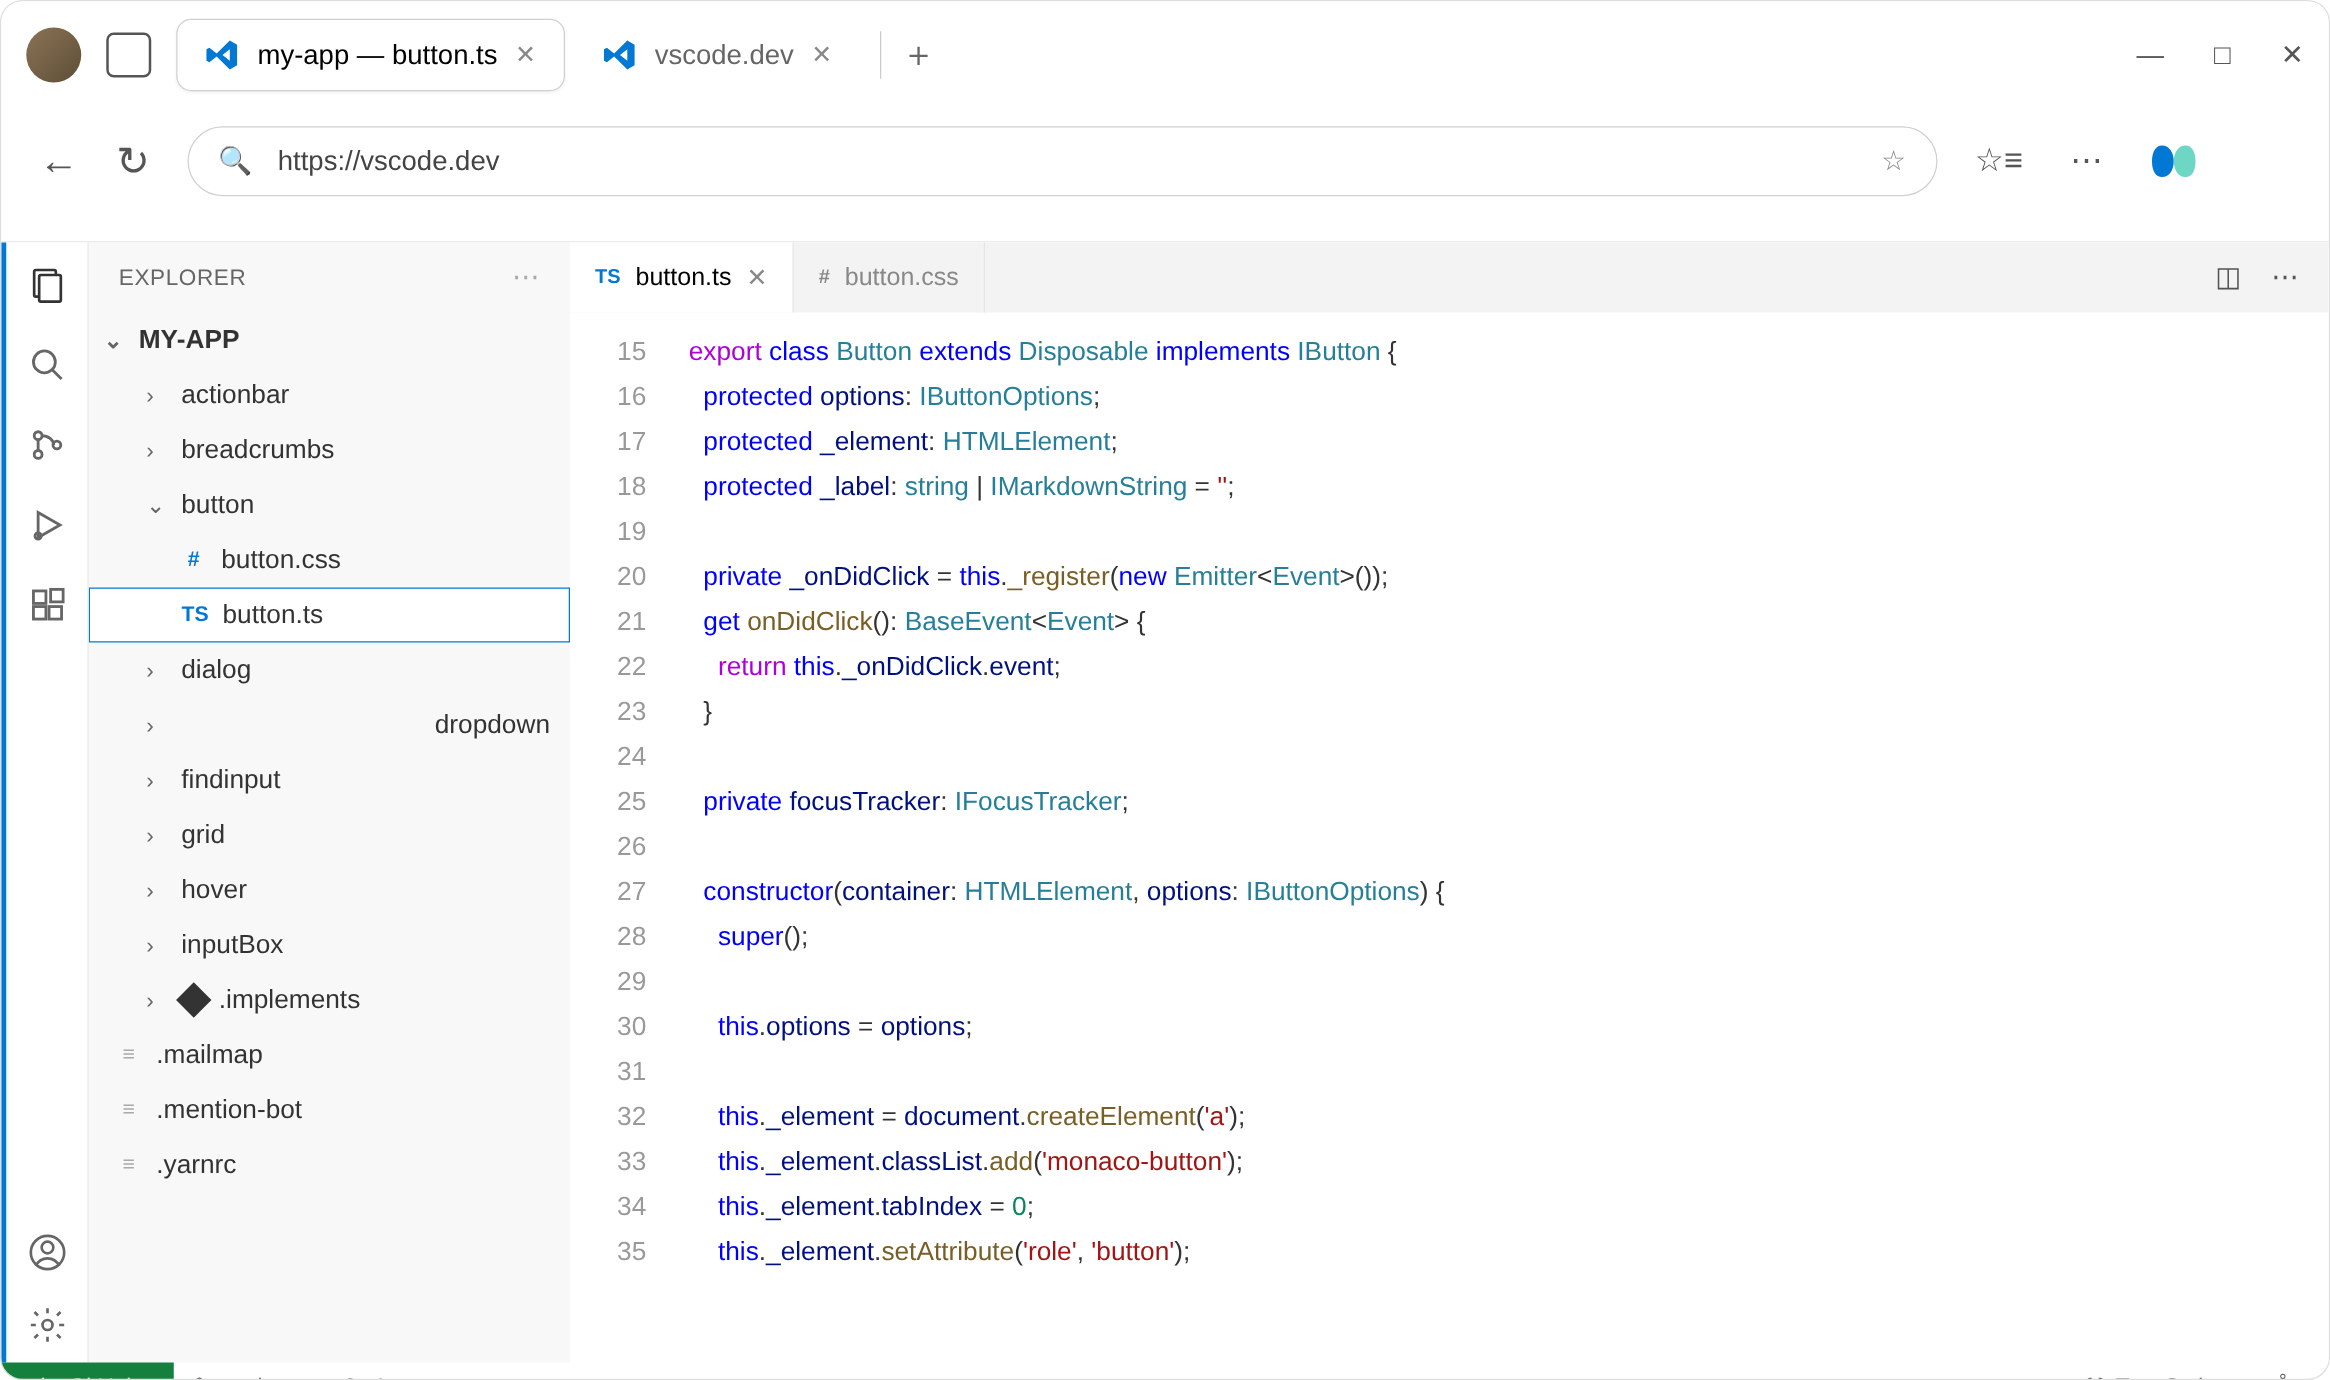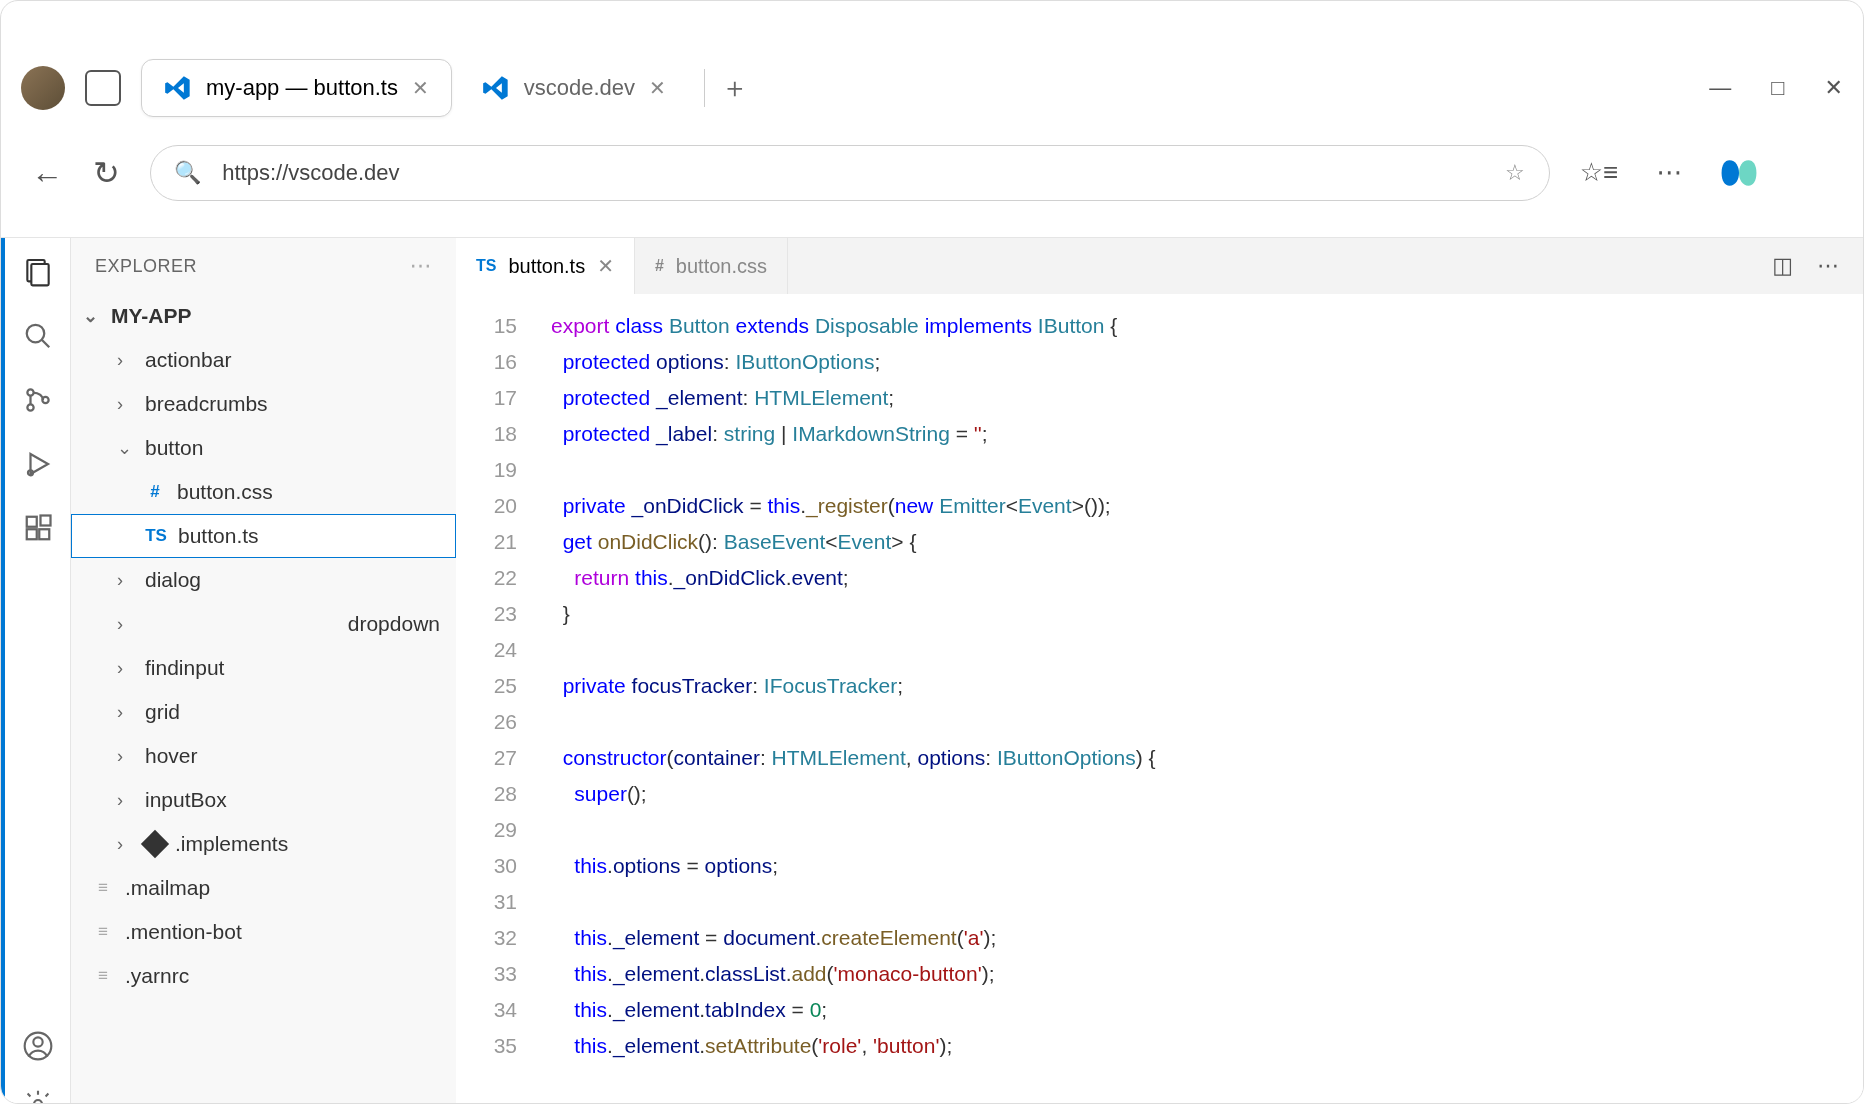--- a/index.html
+++ b/index.html
@@ -1,19 +1,19 @@
 <!DOCTYPE html>
 <html><head>
 <meta charset="utf-8">
 <style>
 * { margin: 0; padding: 0; box-sizing: border-box; font-family: -apple-system, BlinkMacSystemFont, "Segoe UI", sans-serif; }
 body { background: #fff; width: 1864px; height: 1104px; overflow: hidden; border-radius: 18px; border: 1px solid #ddd; }
 
 
-.browser-chrome { height: 193px; background: #fff; border-bottom: 1px solid #e5e5e5; margin-top: 44px; }
+.browser-chrome { height: 193px; background: #fff; border-bottom: 1px solid #e5e5e5; }
 .title-bar { height: 85px; display: flex; align-items: center; padding: 0 20px; gap: 20px; }
 .avatar { width: 44px; height: 44px; border-radius: 50%; background: linear-gradient(135deg, #8b7355, #5d4e37); overflow: hidden; }
 .tab-square { width: 36px; height: 36px; border: 2px solid #555; border-radius: 6px; }
 .browser-tabs { display: flex; gap: 8px; align-items: center; flex: 1; }
 .browser-tab { display: flex; align-items: center; gap: 14px; padding: 14px 22px; border-radius: 12px; font-size: 22px; cursor: pointer; }
 .browser-tab.active { background: #fff; border: 1px solid #d0d0d0; box-shadow: 0 1px 3px rgba(0,0,0,0.06); }
 .browser-tab.inactive { color: #666; }
 .vscode-icon { width: 28px; height: 28px; }
 .tab-close { color: #888; font-size: 20px; }
 .new-tab { font-size: 28px; color: #666; padding: 0 16px; border-left: 1px solid #ccc; margin-left: 8px; }

